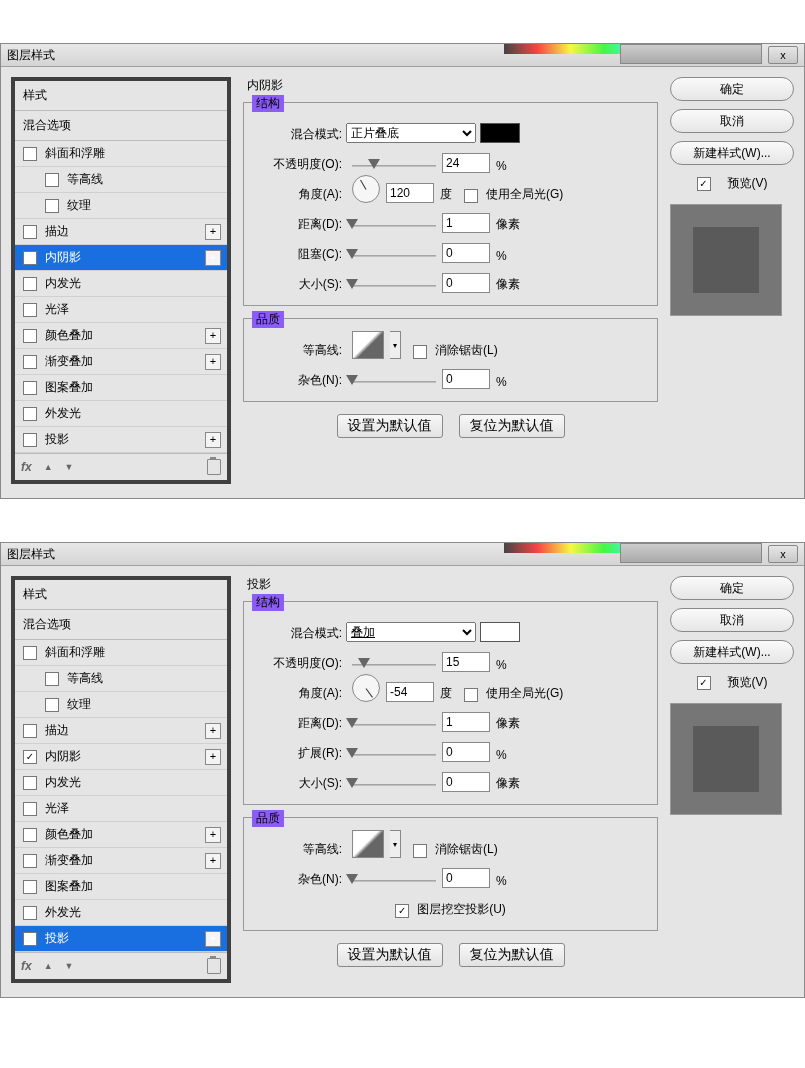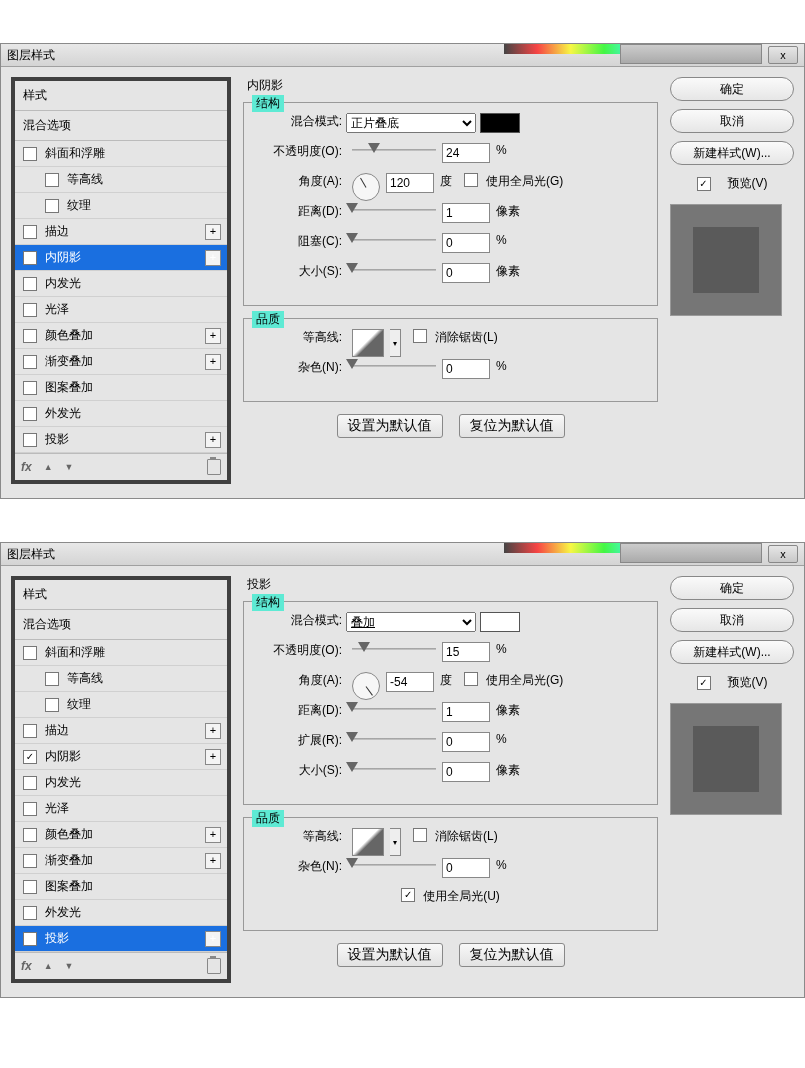--- a/index.html
+++ b/index.html
@@ -18,22 +18,22 @@
 .style-item.sel{background:#1a6fe0;color:#fff;}
 .chk{width:12px;height:12px;border:1px solid #777;background:#fff;margin-right:8px;display:inline-flex;align-items:center;justify-content:center;font-size:10px;line-height:10px;}
 .chk.on::after{content:"✓";}
 .plus{position:absolute;right:6px;width:14px;height:14px;border:1px solid #888;background:#f4f4f4;display:flex;align-items:center;justify-content:center;font-size:11px;line-height:11px;}
 .lp-footer{height:26px;border-top:1px solid #bbb;display:flex;align-items:center;padding:0 6px;gap:12px;color:#666;}
 .lp-footer .spacer{flex:1;}
 .trash{width:12px;height:14px;border:1px solid #888;border-radius:1px;position:relative;}
 .trash::before{content:"";position:absolute;top:-3px;left:2px;width:6px;height:2px;background:#888;}
 .midpanel{flex:1;position:relative;}
 .fieldset{border:1px solid #999;margin:4px 0 12px 0;padding:10px 10px 12px 10px;position:relative;}
-.fs-title{position:absolute;top:-8px;left:8px;background:#5eead4;padding:0 4px;}
-.row{display:flex;align-items:flex-start;height:30px;}
+.fs-title{position:absolute;top:-8px;left:8px;background:#8b5cf6;padding:0 4px;}
+.row{display:flex;align-items:flex-end;height:30px;}
 .lbl{width:88px;text-align:right;padding-right:4px;white-space:nowrap;}
 select{height:20px;font-size:12px;}
 .colorswatch{width:38px;height:18px;border:1px solid #555;margin-left:4px;}
 .slider{width:84px;height:14px;position:relative;margin:0 6px;}
 .slider::before{content:"";position:absolute;left:0;right:0;top:6px;height:2px;background:linear-gradient(#999,#ccc);}
 .slider .thumb{position:absolute;top:0;width:0;height:0;border-left:6px solid transparent;border-right:6px solid transparent;border-top:10px solid #666;}
 .numbox{width:40px;height:18px;border:1px solid #888;background:#fff;text-align:left;padding:0 3px;font-size:12px;}
 .unit{margin-left:6px;}
 .anglewidget{width:26px;height:26px;border:1px solid #888;border-radius:50%;background:#f6f6f6;position:relative;margin:0 6px;}
 .anglewidget .needle{position:absolute;left:50%;top:50%;width:11px;height:1px;background:#333;transform-origin:left center;}
@@ -357,21 +357,21 @@
             <div class="row">
               <div class="lbl">杂色(N):</div>
               <div class="slider">
                 <div class="thumb" style="left: -6px;"></div>
               </div>
               <input class="numbox" value="0" style="">
               <span class="unit">%</span>
             </div>
             <div class="row" style="justify-content: center;">
               <span class="chk on"></span>
-              <span> 使用全局光(U)</span>
+              <span> 图层挖空投影(U)</span>
             </div>
           </div>
           <div class="btnrow">
             <div class="btn">设置为默认值</div>
             <div class="btn">复位为默认值</div>
           </div>
         </div>
         <div class="rightpanel">
           <div class="rbtn">确定</div>
           <div class="rbtn">取消</div>

